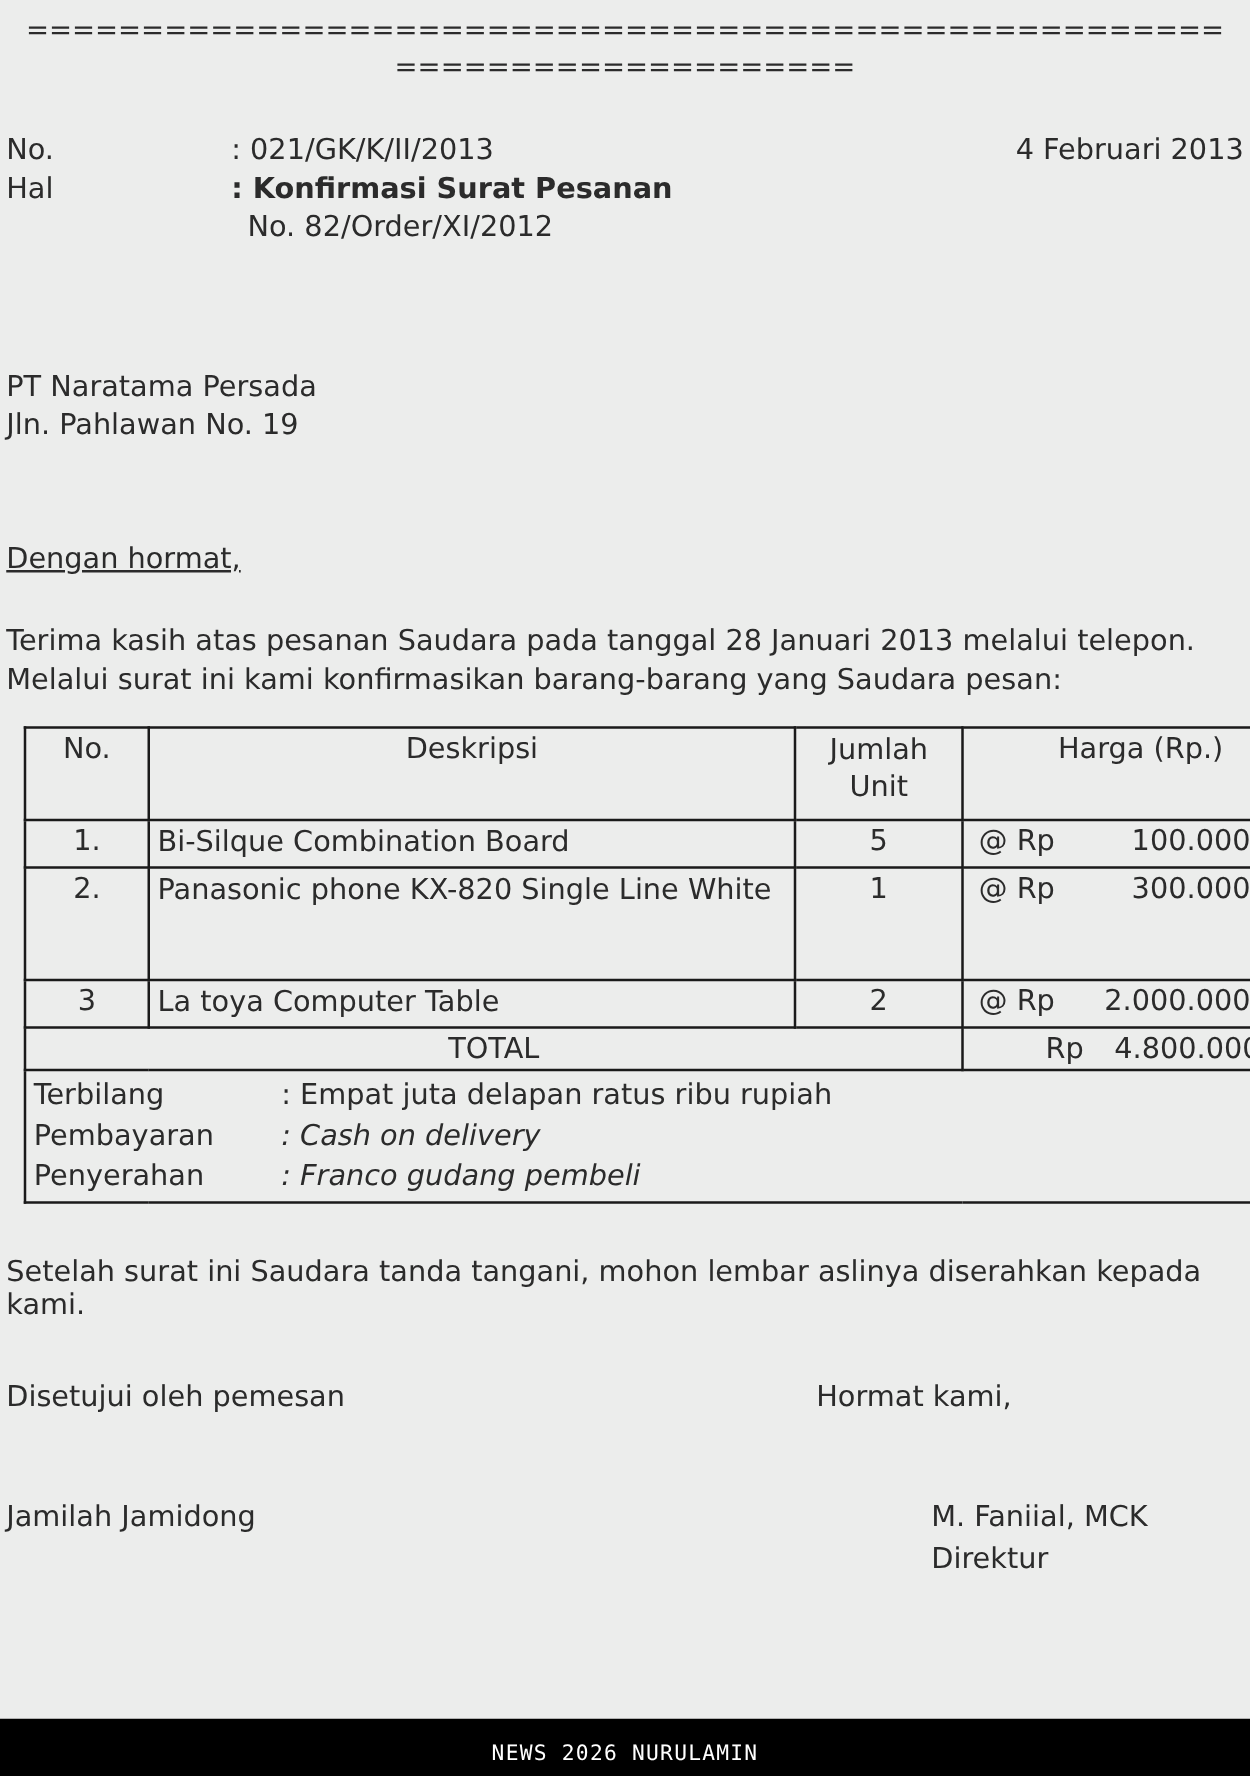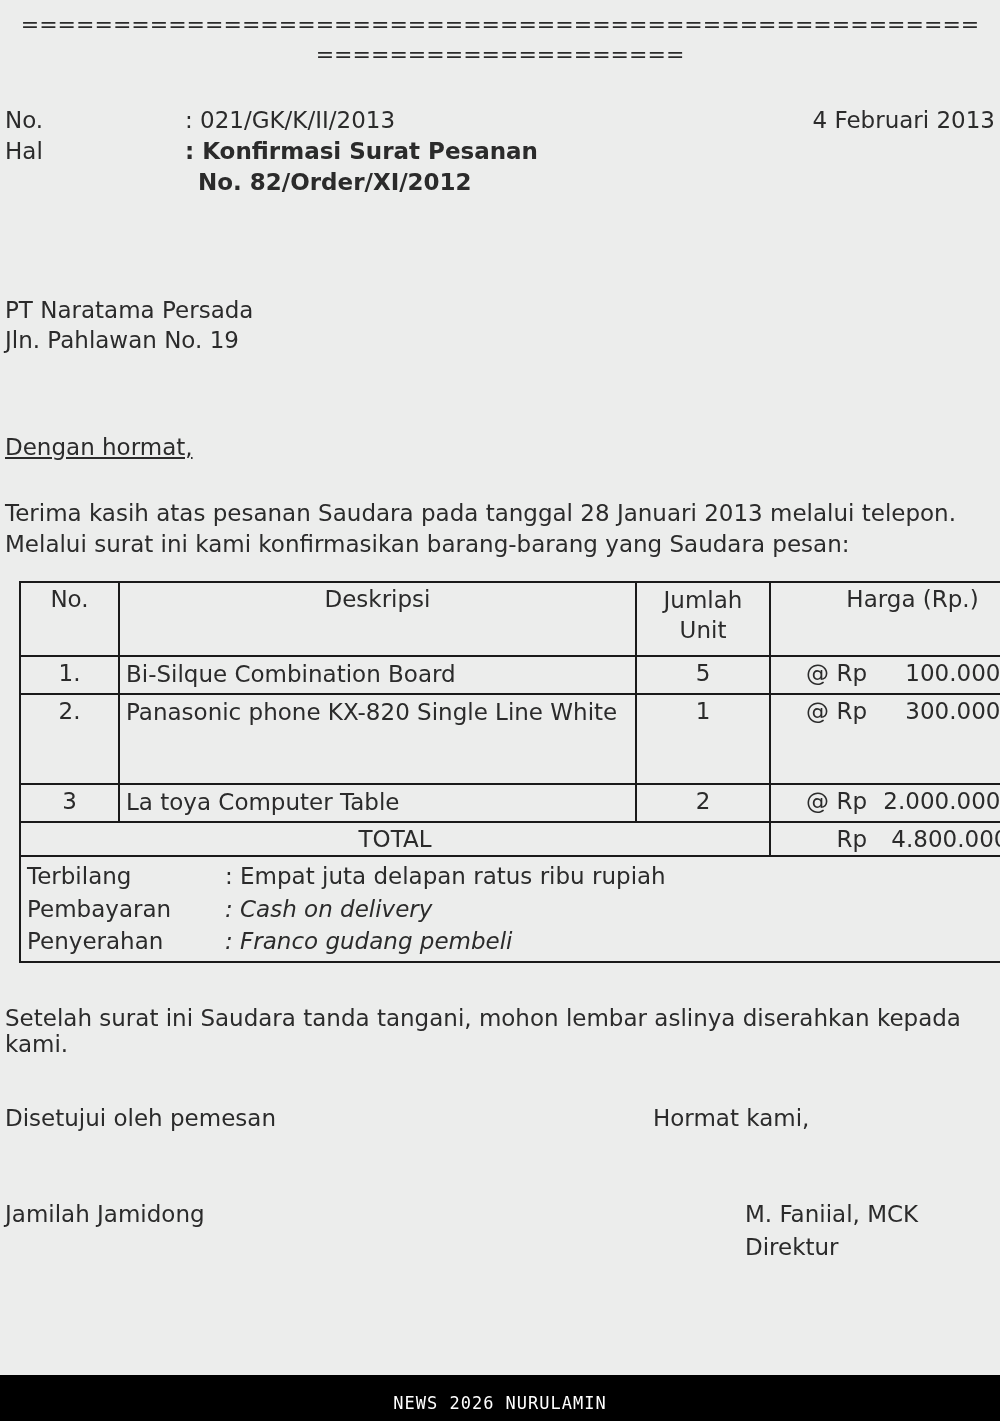--- a/index.html
+++ b/index.html
@@ -77,21 +77,21 @@
   }
   .meta-value {
     flex: 1 1 auto;
   }
   .meta-value.bold {
     font-weight: bold;
   }
   .meta-sub {
     margin-left: 180px;
     padding-left: 13px;
-    font-weight: bold;
+    font-weight: normal;
   }
   .meta-date {
     position: absolute;
     right: 0;
     top: 0;
     font-size: 23px;
   }
 
   
   .recipient {
@@ -150,21 +150,20 @@
 
   .price-cell {
     display: flex;
     justify-content: flex-start;
     white-space: nowrap;
     padding-left: 6px;
   }
   .price-at {
     display: inline-block;
     width: 84px;
-    text-align: right;
   }
   .price-amount {
     display: inline-block;
     text-align: right;
     min-width: 170px;
   }
 
   .total-label-cell {
     text-align: center;
   }

